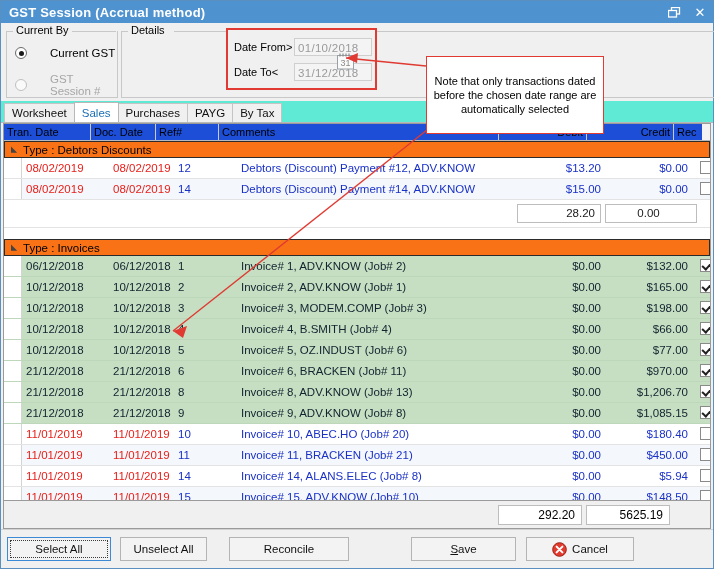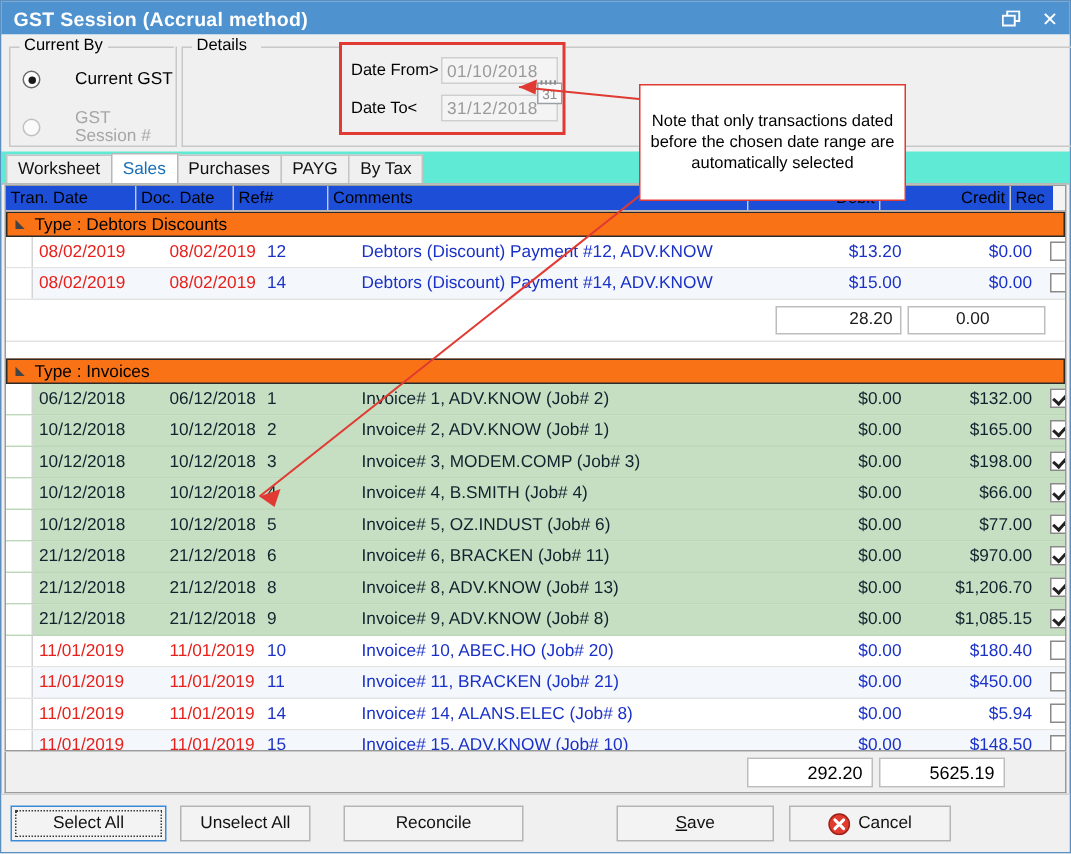--- a/index.html
+++ b/index.html
@@ -41,21 +41,21 @@
   .rlabel.dis{color:#a6a6a6;}
 
   
   .datebox{position:absolute;left:185px;top:5px;width:151px;height:62px;
     border:2px solid #e03a32;box-sizing:border-box;background:#f0f0f0;margin-left:40px;}
   .daterow{display:flex;align-items:center;height:23px;margin-left:6px;margin-top:5px;}
   .dlabel{width:60px;font-size:11px;}
   .dfield{width:78px;height:18px;border:1px solid #cfcfcf;background:#f4f4f4;color:#9a9a9a;
     font-size:11.5px;line-height:18px;padding-left:3px;box-sizing:border-box;
     font-family:"Liberation Sans",sans-serif;letter-spacing:.3px;}
-  .calicon{position:absolute;left:357px;top:30px;width:30px;height:17px;}
+  .calicon{position:absolute;left:336px;top:30px;width:30px;height:17px;}
 
   
   .callout{position:absolute;left:425px;top:33px;width:178px;height:78px;
     border:1px solid #e03a32;background:#fff;box-sizing:border-box;
     display:flex;align-items:center;justify-content:center;text-align:center;
     font-size:11px;line-height:14px;z-index:6;padding:2px 4px;}
 
   
   .arrows{position:absolute;left:0;top:0;width:714px;height:569px;pointer-events:none;z-index:5;}
 

